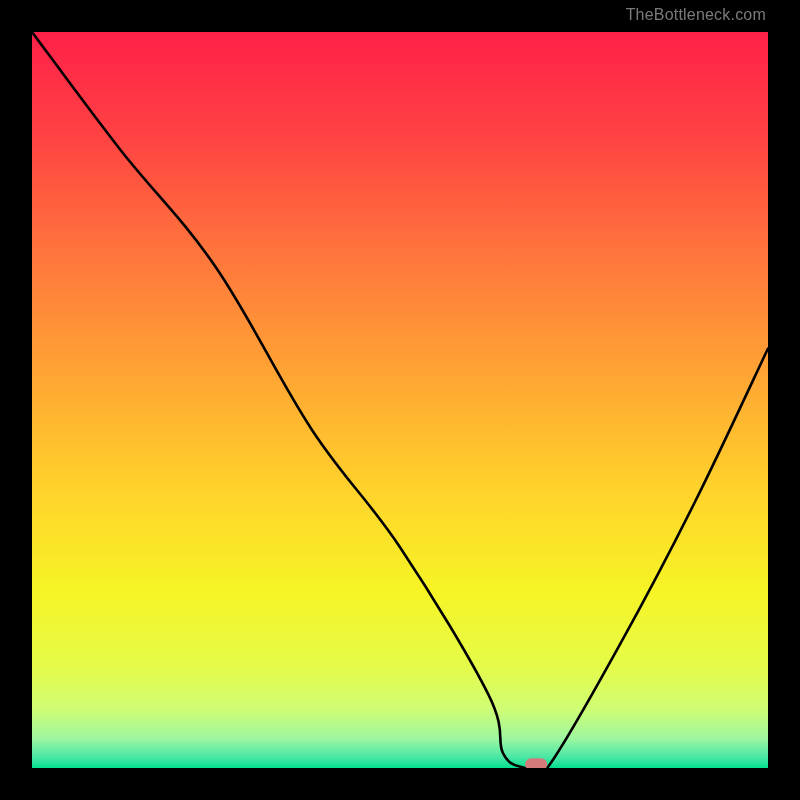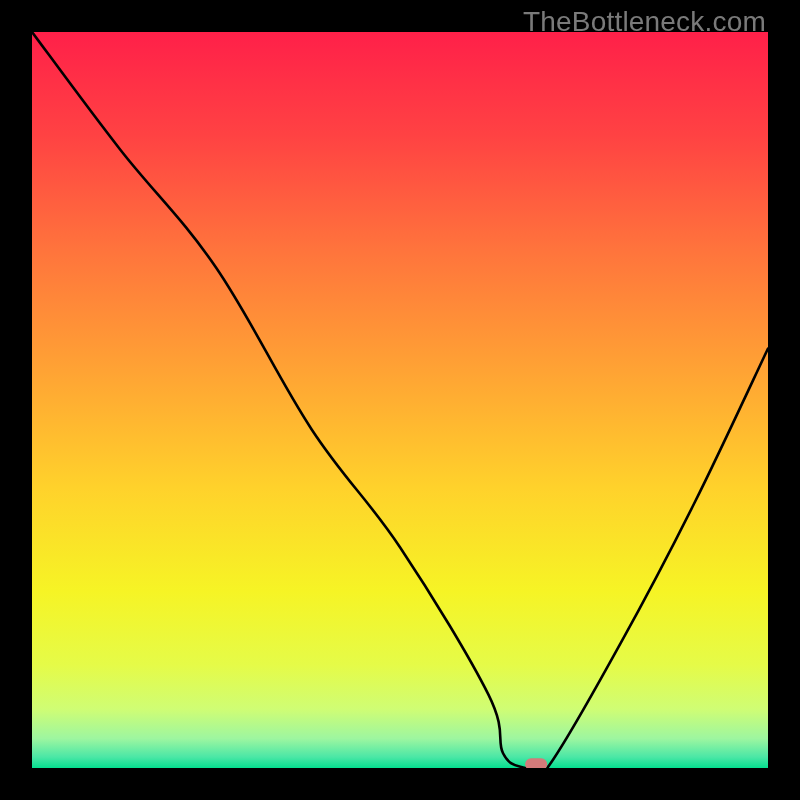--- a/index.html
+++ b/index.html
@@ -24,21 +24,21 @@
     top: 32px;
     width: 736px;
     height: 736px;
     overflow: hidden;
   }
   .watermark {
     position: absolute;
     top: 6px;
     right: 34px;
     font-family: Arial, Helvetica, sans-serif;
-    font-size: 28px;
+    font-size: 16px;
     font-weight: 400;
     color: #7a7a7a;
     letter-spacing: 0.2px;
   }
   svg {
     display: block;
   }
 </style>
 </head>
 <body>

